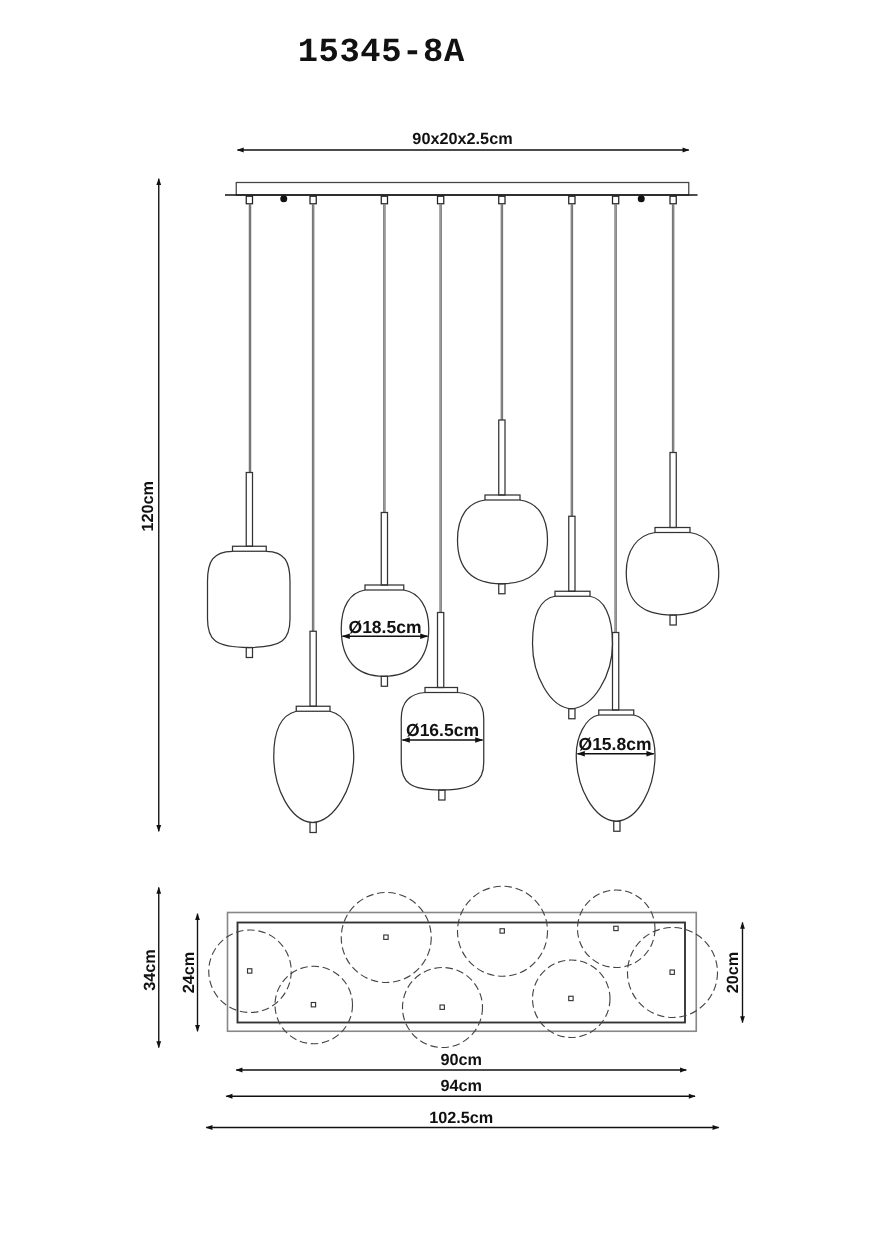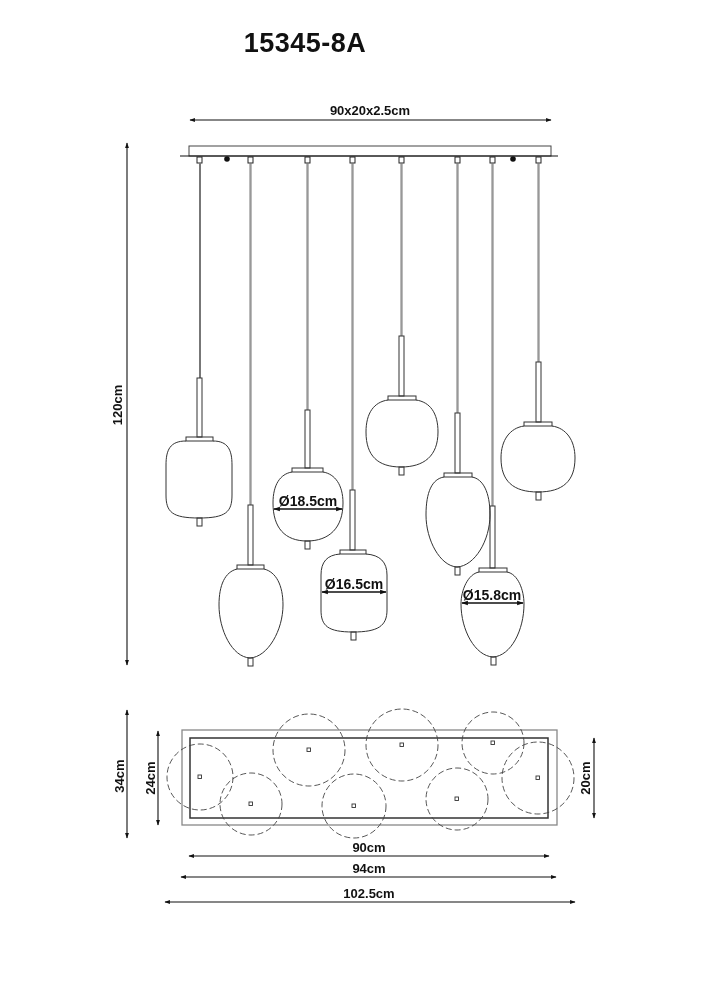--- a/index.html
+++ b/index.html
@@ -1,19 +1,19 @@
 <!DOCTYPE html>
 <html><head>
 <meta charset="utf-8">
 <style>
   html, body { margin: 0; padding: 0; background: #ffffff; }
   body { width: 707px; height: 1000px; position: relative; overflow: hidden; }
   .title {
     position: absolute; left: 0; top: 28px; width: 610px; text-align: center;
-    font-family: Liberation Sans, sans-serif; font-weight: bold;
+    font-family: Liberation Mono, monospace; font-weight: bold;
     font-size: 27px; color: #111; letter-spacing: 0.5px;
   }
   svg { position: absolute; left: 0; top: 0; }
   .dimtxt { font-family: "Liberation Sans", "DejaVu Sans", sans-serif; font-weight: bold; font-size: 13px; fill: #111; }
   .dimtxt-lg { font-family: "Liberation Sans", "DejaVu Sans", sans-serif; font-weight: bold; font-size: 14px; fill: #111; }
 </style>
 </head>
 <body>
 
 <div class="title">15345-8A</div>

